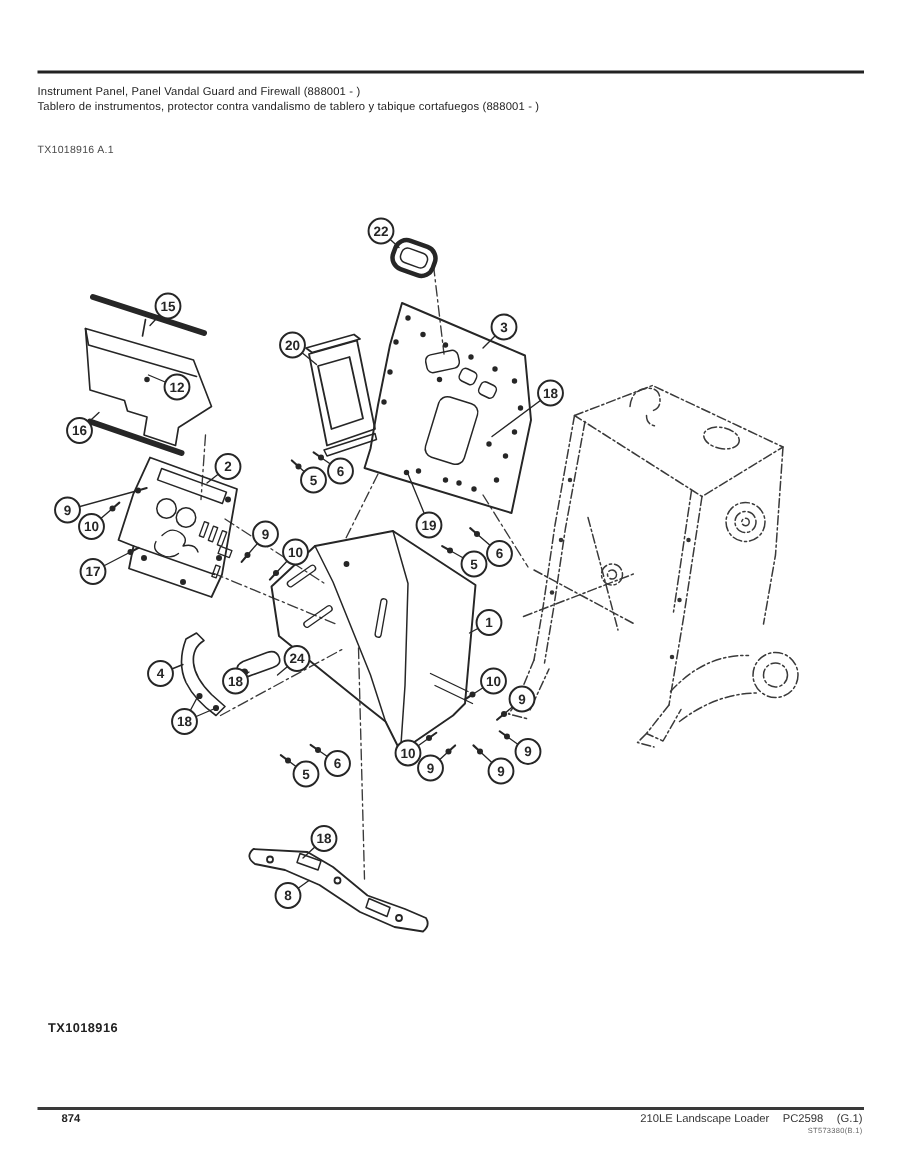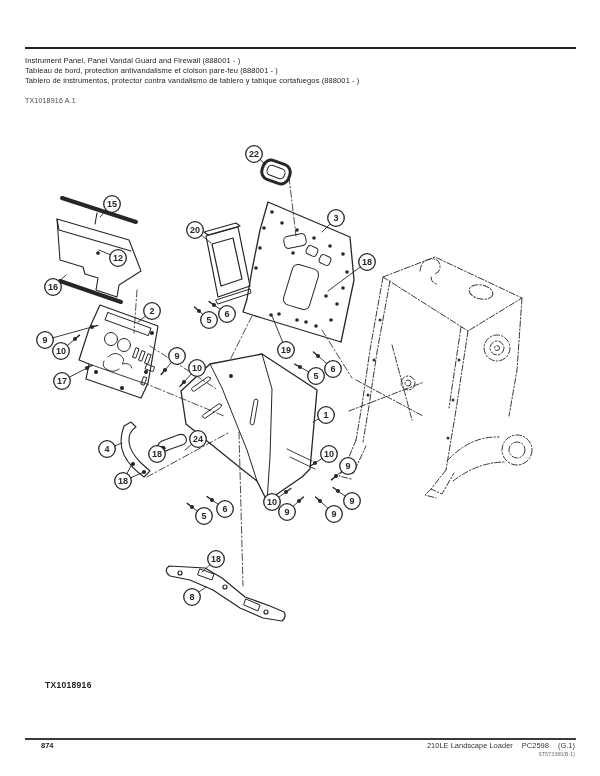--- a/index.html
+++ b/index.html
@@ -14,38 +14,37 @@
     text-align:right;font-size:7.5px;font-weight:bold;
     letter-spacing:.25px;line-height:11px;color:#222;
   }
   .hdr-rule{position:absolute;left:25px;right:24px;top:47px;height:2px;background:#222;}
   .titles{
     position:absolute;left:25px;top:56px;
     font-size:7.5px;font-weight:normal;line-height:10px;color:#222;letter-spacing:.1px;
   }
   .fig-ref{position:absolute;left:25px;top:97px;font-size:7px;color:#4a4a4a;letter-spacing:.2px;}
   .diagram-wrap{position:absolute;left:0;top:120px;width:520px;height:520px;text-align:right;}
-  .fig-label{position:absolute;left:45px;top:680px;font-size:8.5px;font-weight:bold;color:#222;letter-spacing:.3px;}
+  .fig-label{position:absolute;left:32px;top:680px;font-size:8.5px;font-weight:bold;color:#222;letter-spacing:.3px;}
   .ftr-rule{position:absolute;left:25px;right:24px;top:738px;height:1.5px;background:#3a3a3a;}
   .ftr-left{position:absolute;left:25px;top:741px;font-size:7.5px;font-weight:bold;color:#222;padding-left:16px;}
   .ftr-right{position:absolute;right:25px;top:741px;text-align:right;font-size:7.5px;color:#333;}
   .ftr-right .seg{margin-left:9px;}
   .ftr-stamp{display:block;font-size:5px;color:#666;margin-top:1px;letter-spacing:.2px;}
   svg{display:block;}
 </style>
 </head>
 <body>
 
 <div class="hdr">
 </div>
 <div class="hdr-rule"></div>
 
 <div class="titles">
   <div>Instrument Panel, Panel Vandal Guard and Firewall (888001 - )</div>
-  <div>Tableau de bord, protection antivandalisme et cloison pare-feu (888001 - )</div>
   <div>Tablero de instrumentos, protector contra vandalismo de tablero y tabique cortafuegos (888001 - )</div>
 </div>
 <div class="fig-ref">TX1018916 A.1</div>
 
 <div class="diagram-wrap">
 <svg id="diagram-svg" width="600" height="520" viewBox="0 0 600 520" stroke-linejoin="round" stroke-linecap="round">
 
   <g fill="none" stroke="#3a3a3a" stroke-width="1" stroke-dasharray="6 2 1.5 2">
     <path d="M 383,157 L 435,137 L 522,178 L 468,211 Z"></path>
     <ellipse cx="481" cy="172" rx="12" ry="7" transform="rotate(12 481 172)"></ellipse>

